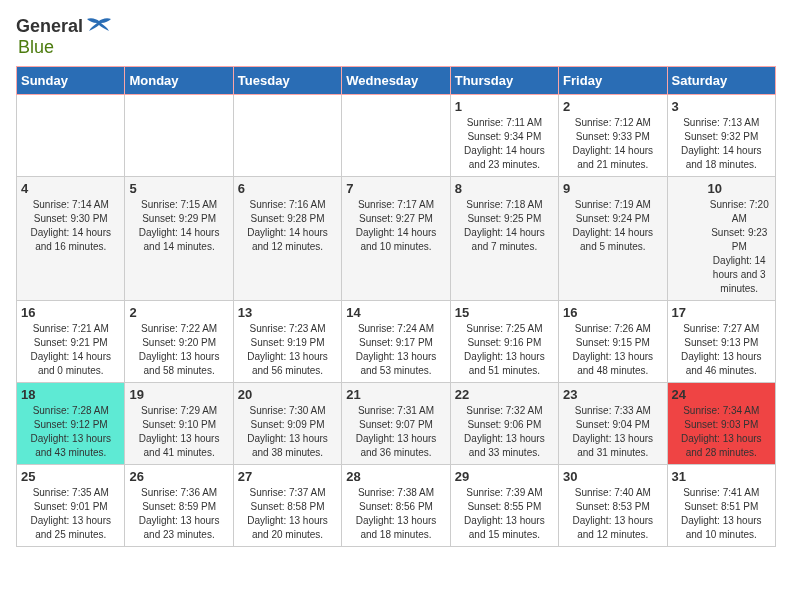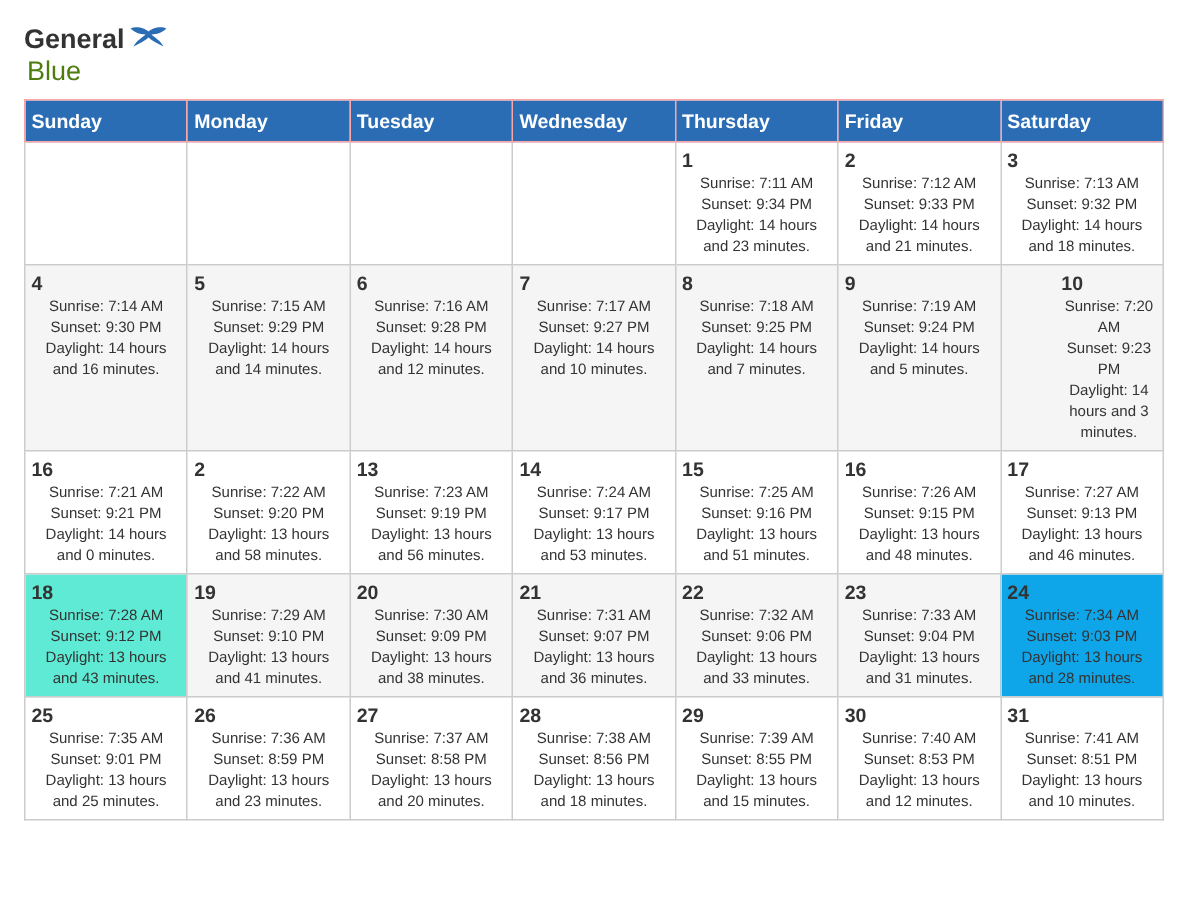--- a/index.html
+++ b/index.html
@@ -207,21 +207,21 @@
           <div class="day-info">Sunrise: 7:31 AM<br>Sunset: 9:07 PM<br>Daylight: 13 hours and 36 minutes.</div>
         </td>
         <td style="background: rgb(245, 245, 245);">
           <span class="day-number">22</span>
           <div class="day-info">Sunrise: 7:32 AM<br>Sunset: 9:06 PM<br>Daylight: 13 hours and 33 minutes.</div>
         </td>
         <td style="background: rgb(245, 245, 245); margin-top: 43px;">
           <span class="day-number">23</span>
           <div class="day-info">Sunrise: 7:33 AM<br>Sunset: 9:04 PM<br>Daylight: 13 hours and 31 minutes.</div>
         </td>
-        <td style="background: #0ea5e9;">
+        <td style="background: #ef4444;">
           <span class="day-number">24</span>
           <div class="day-info">Sunrise: 7:34 AM<br>Sunset: 9:03 PM<br>Daylight: 13 hours and 28 minutes.</div>
         </td>
       </tr>
       <tr>
         <td>
           <span class="day-number">25</span>
           <div class="day-info">Sunrise: 7:35 AM<br>Sunset: 9:01 PM<br>Daylight: 13 hours and 25 minutes.</div>
         </td>
         <td>

